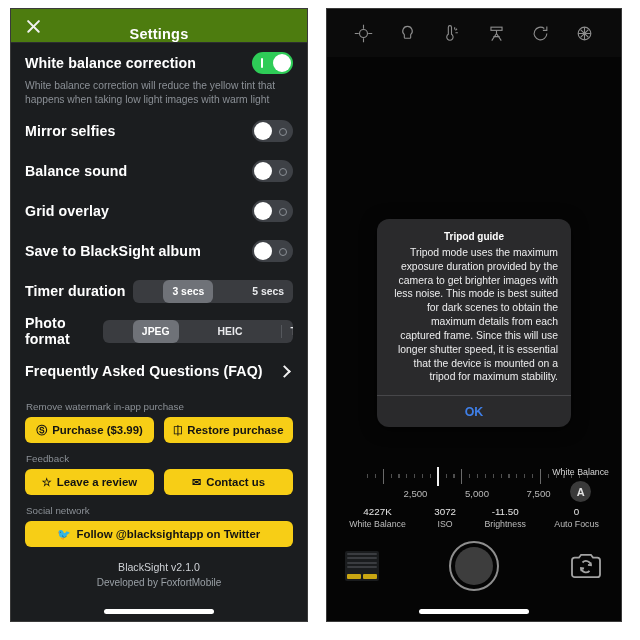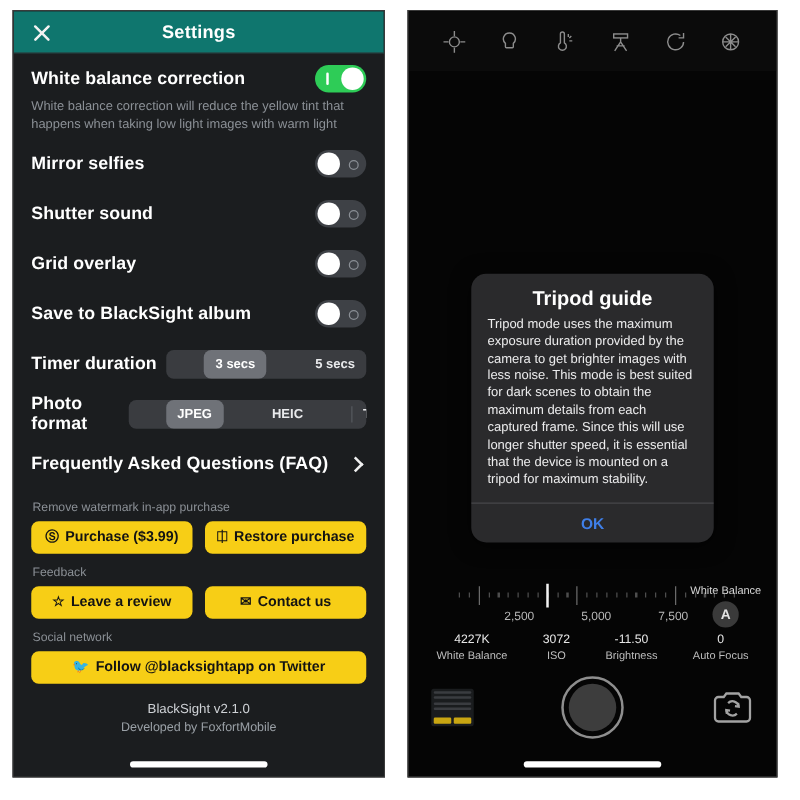--- a/index.html
+++ b/index.html
@@ -33,23 +33,23 @@
     bottom: 7px;
     width: 110px; height: 5px;
     border-radius: 3px;
     background: #ffffff;
   }
 
   
   .hdr {
     position: relative;
     height: 34px;
-    background: #0f766e;
+    background: #4d7c0f;
     border-bottom: 1px solid #2c2e31;
-    display: flex; align-items: center;
+    display: flex; align-items: flex-end;
   }
   .close-x {
     position: absolute; left: 14px; top: 50%;
     transform: translateY(-50%);
     width: 17px; height: 17px;
     cursor: pointer;
   }
   .close-x:before, .close-x:after {
     content: ""; position: absolute; left: 0; top: 8px;
     width: 17px; height: 1.8px; background: #f2f2f2; border-radius: 1px;
@@ -176,26 +176,26 @@
     left: 50%; transform: translateX(-50%);
     top: 162px;
     width: 194px;
     background: #2a2a2c;
     border-radius: 12px;
     overflow: hidden;
     box-shadow: 0 2px 16px rgba(0,0,0,.6);
   }
   .dlg-pad { padding: 12px 13px 11px 13px; }
   .dlg-title {
-    color: #ffffff; font-size: 16px; font-weight: bold;
+    color: #ffffff; font-size: 10px; font-weight: bold;
     text-align: center; margin-bottom: 4px;
   }
   .dlg-msg {
     color: #ececed; font-size: 10.4px; line-height: 1.33;
-    text-align: left;
+    text-align: right;
   }
   .dlg-sep { height: 1px; background: #47474a; }
   .dlg-ok {
     height: 31px;
     display: flex; align-items: center; justify-content: center;
     color: #3f7fe8; font-size: 12.4px; font-weight: bold;
     cursor: pointer;
   }
 
   
@@ -284,21 +284,21 @@
       <div class="row-desc">White balance correction will reduce the yellow tint that happens when taking low light images with warm light</div>
 
       <div class="row">
         <div class="row-label">Mirror selfies</div>
         <div class="toggle off">
             <span class="knob"></span>
           </div>
       </div>
 
       <div class="row">
-        <div class="row-label">Shutter sound</div>
+        <div class="row-label">Balance sound</div>
         <div class="toggle off">
             <span class="knob"></span>
           </div>
       </div>
 
       <div class="row">
         <div class="row-label">Grid overlay</div>
         <div class="toggle off">
             <span class="knob"></span>
           </div>

